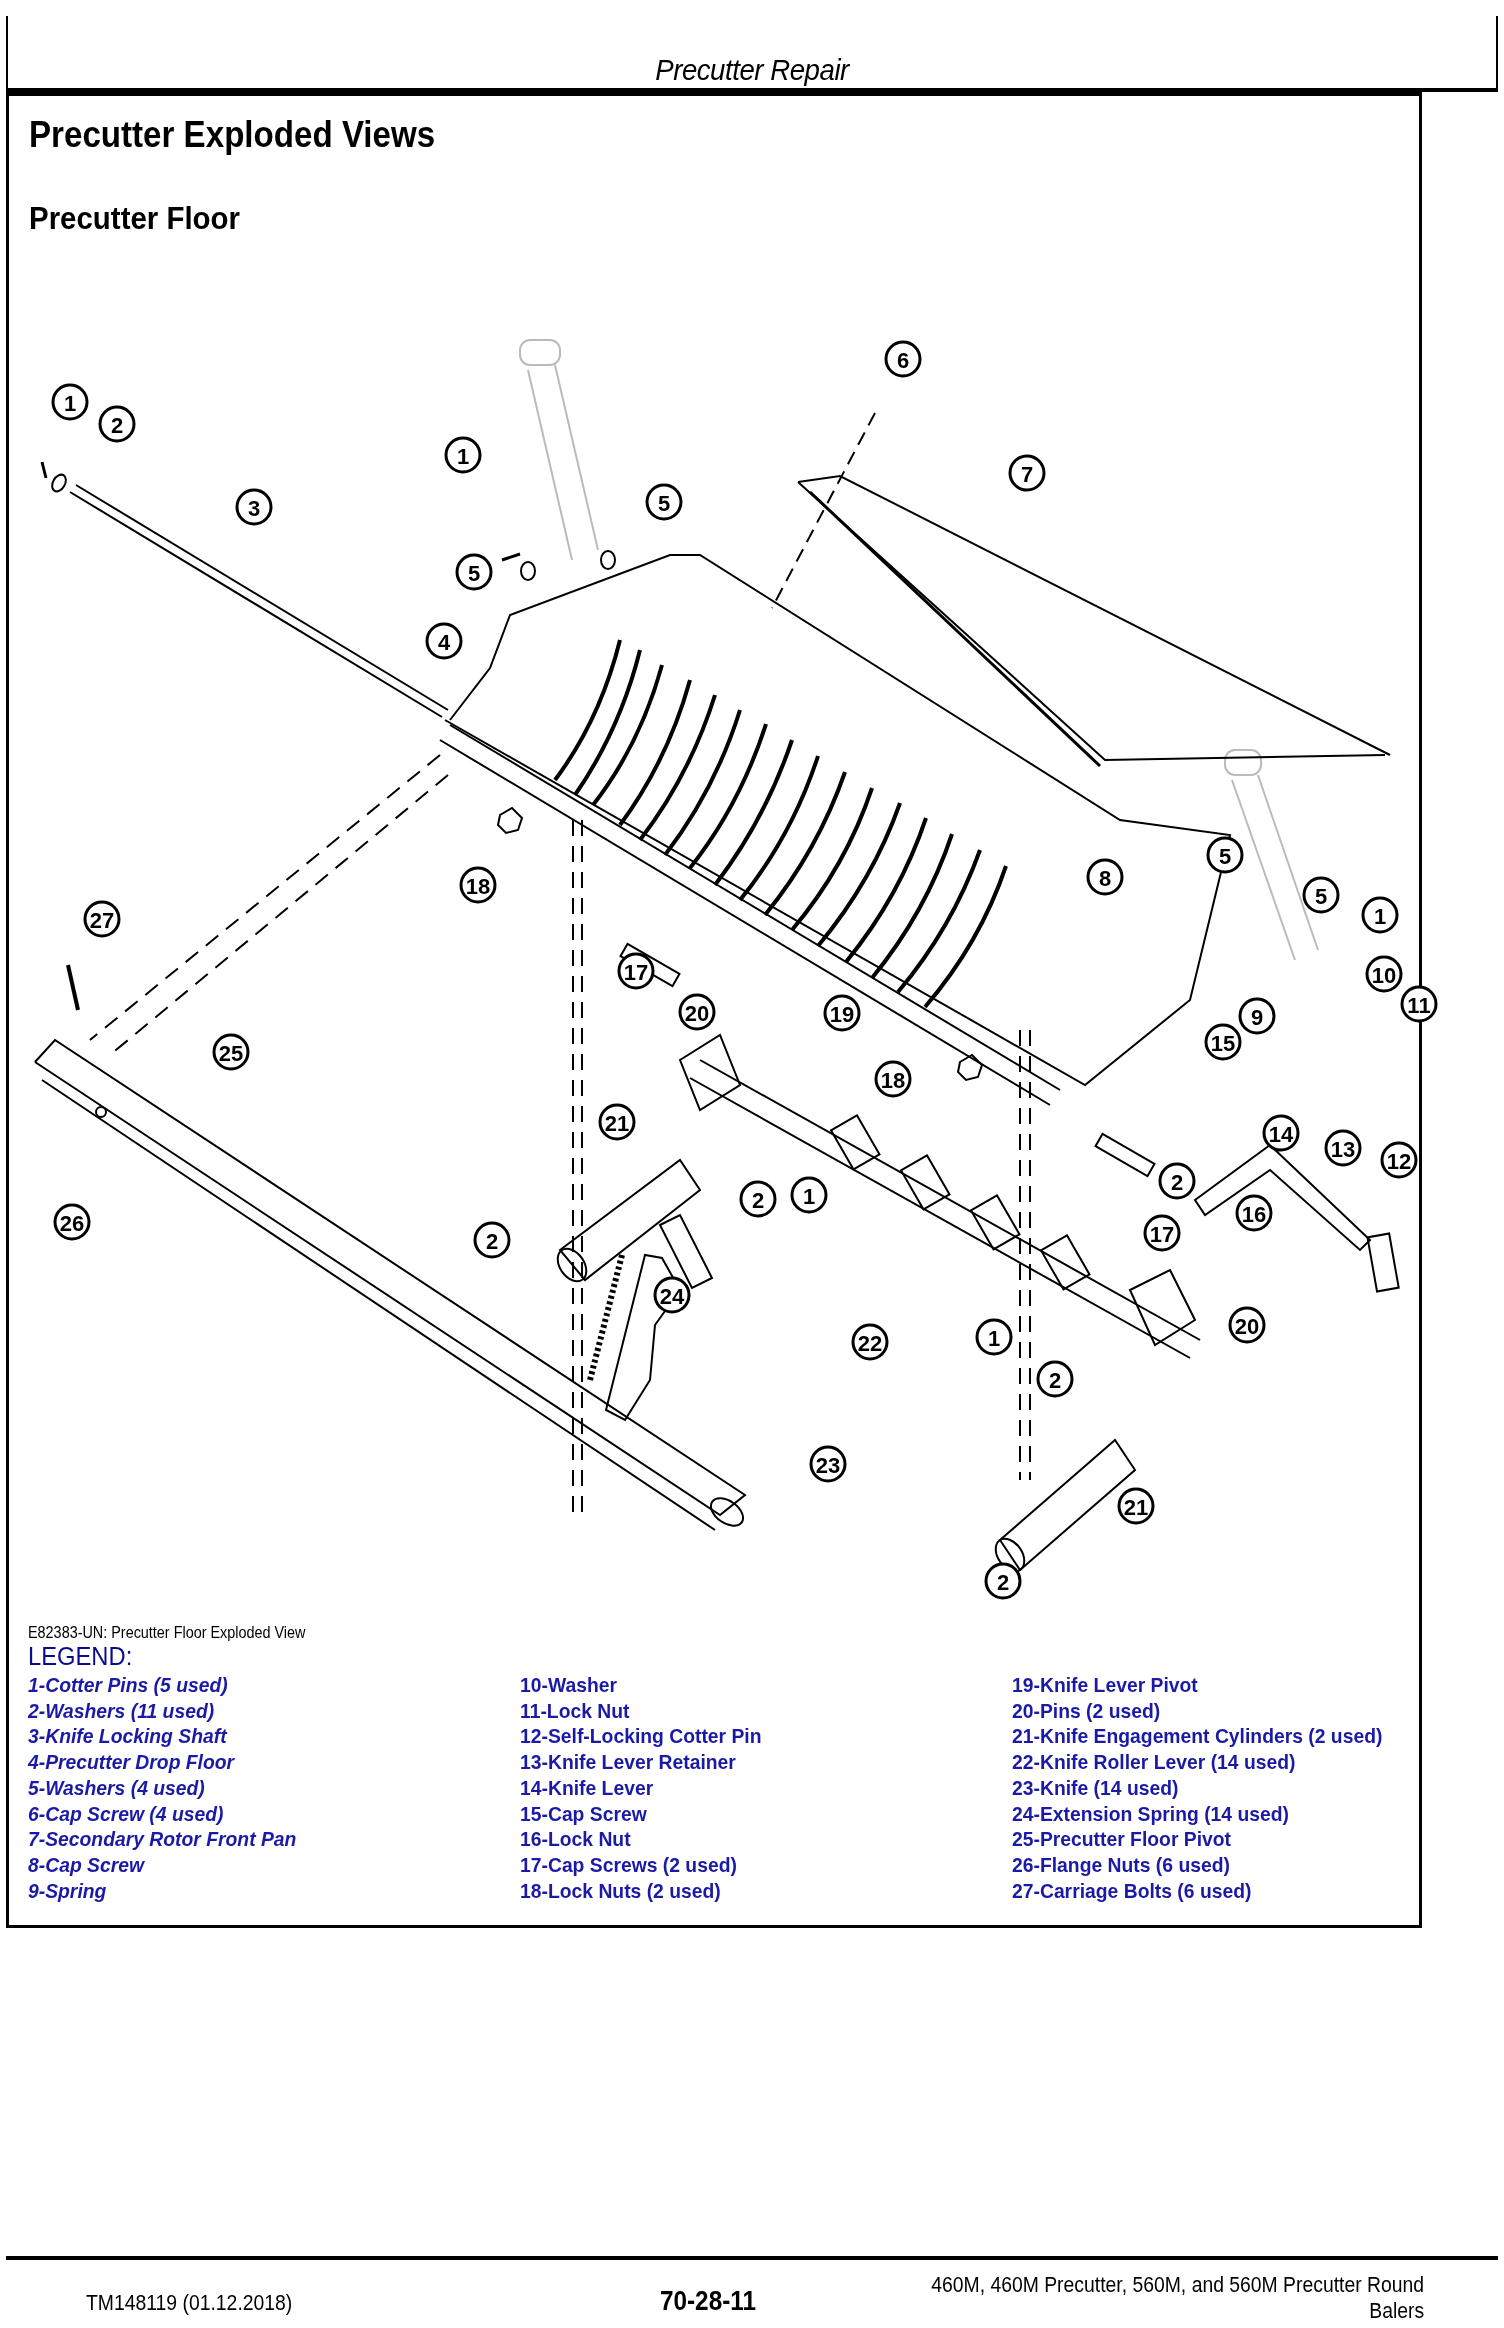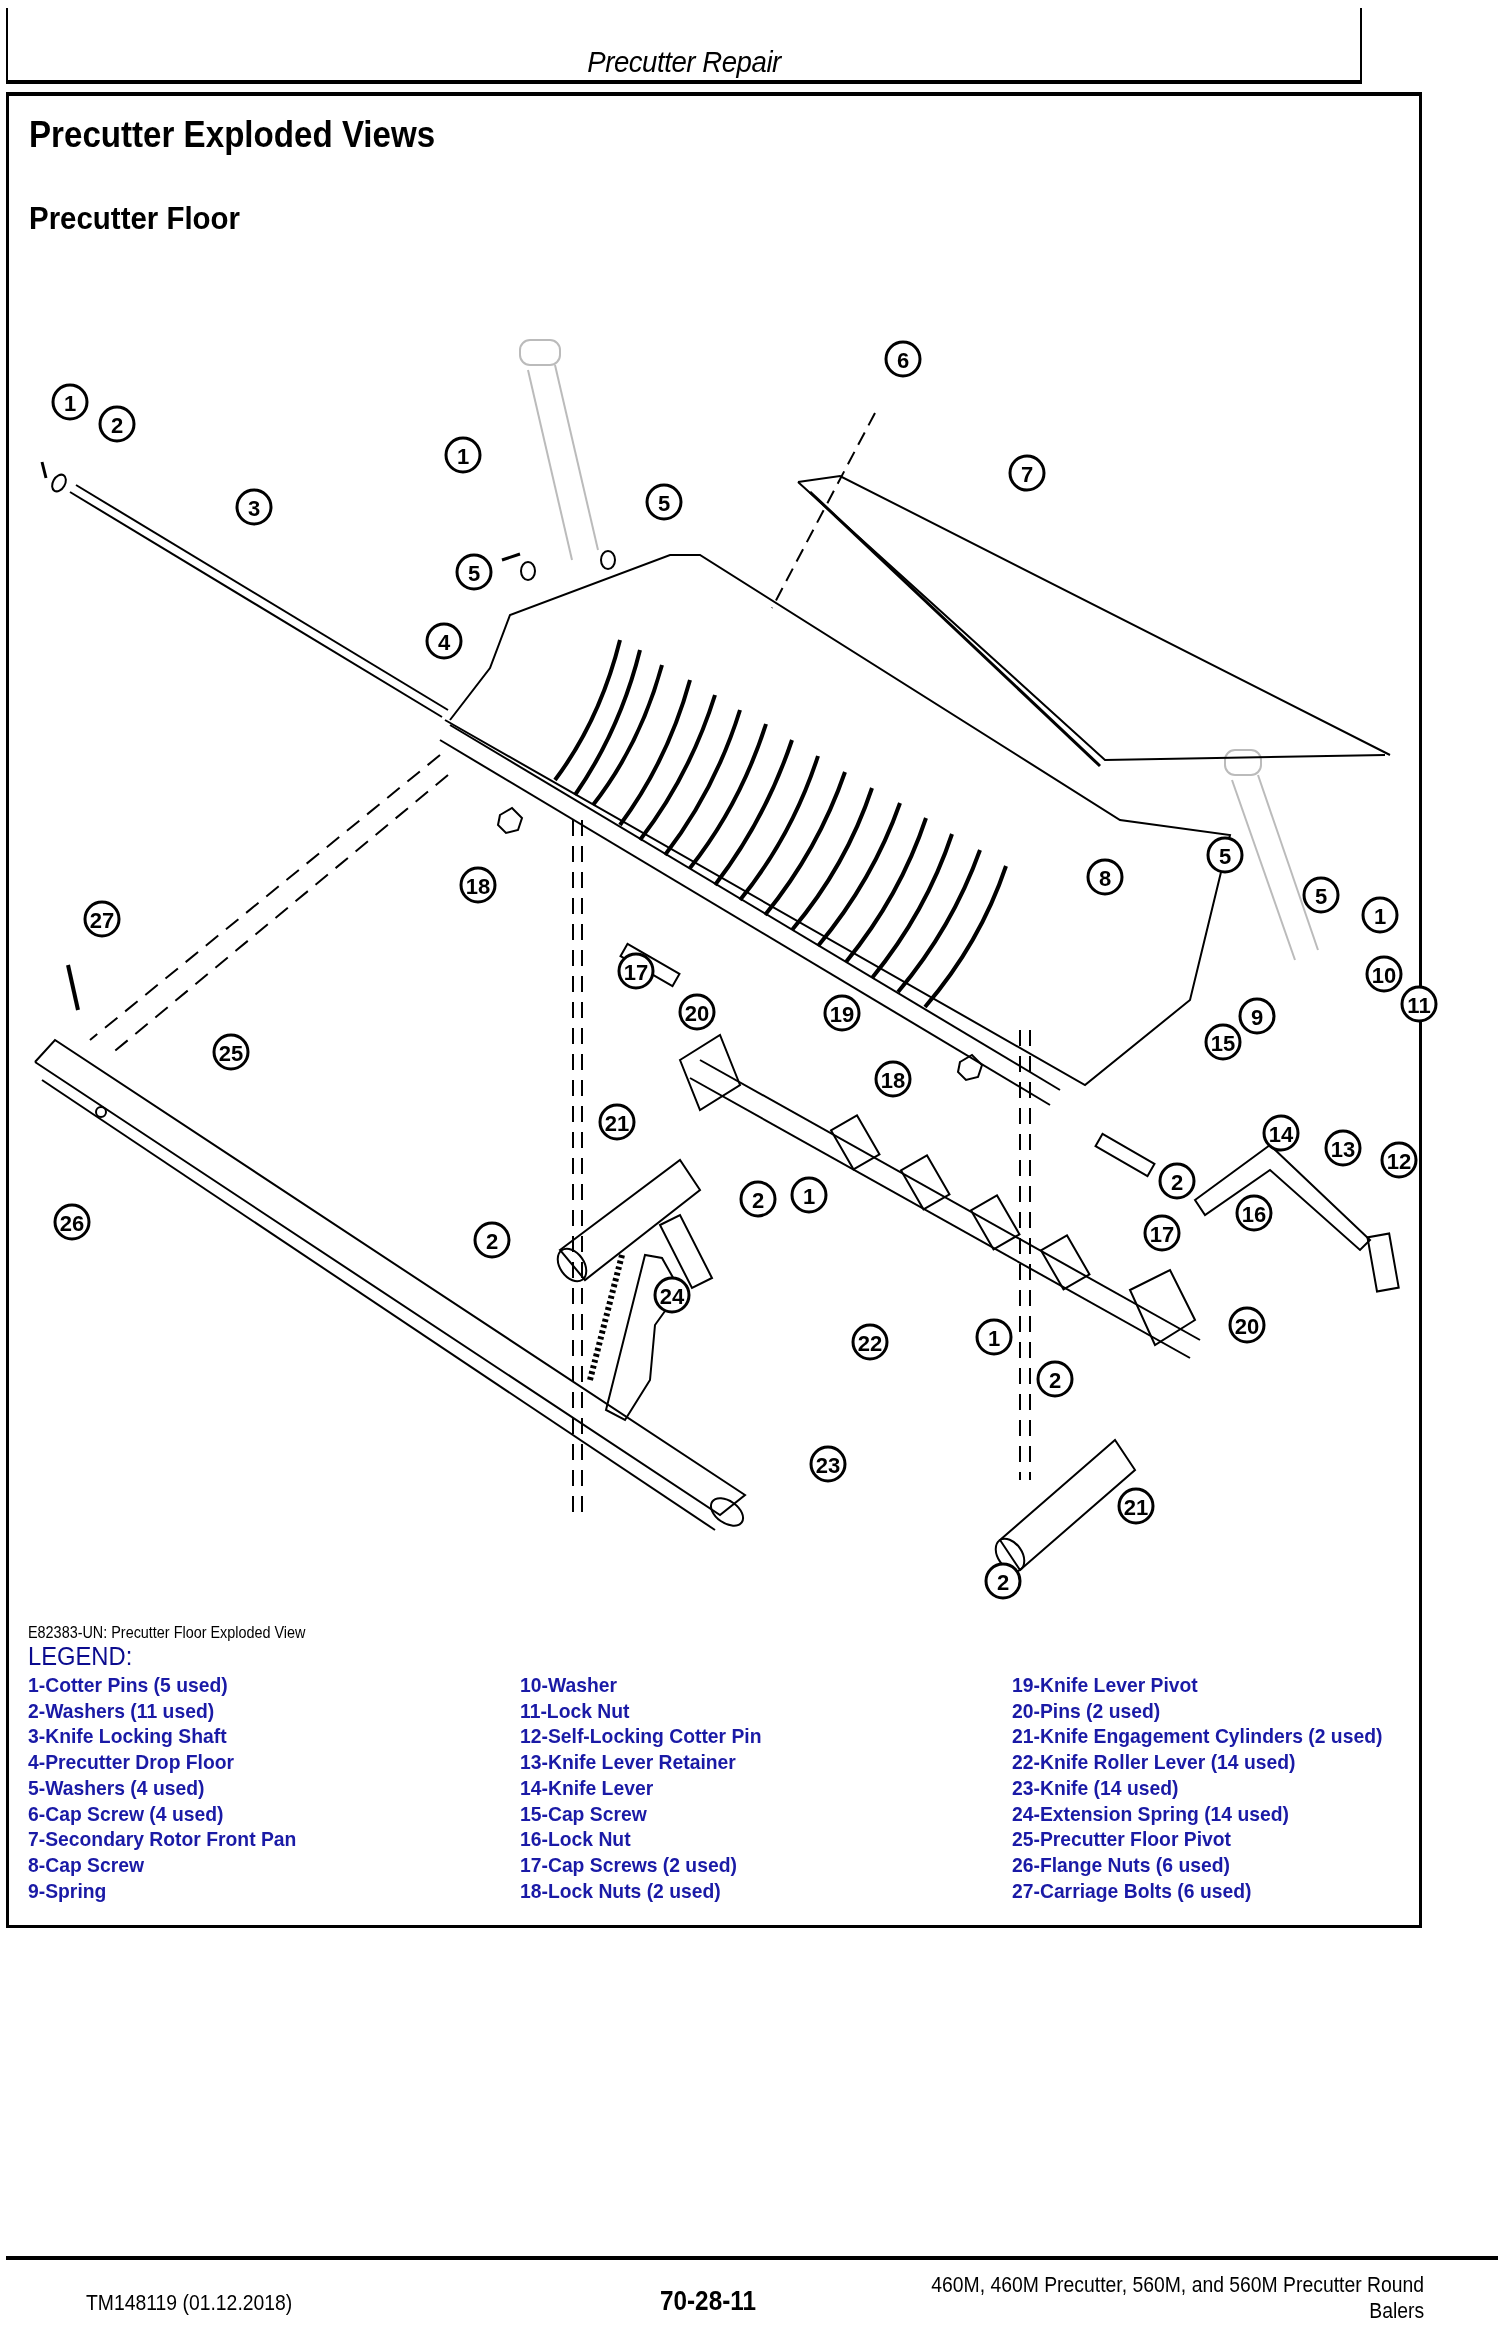--- a/index.html
+++ b/index.html
@@ -1,33 +1,33 @@
 <!DOCTYPE html>
 <html><head>
 <meta charset="utf-8">
 <style>
   html, body { margin:0; padding:0; background:#fff; }
   body { width:1504px; height:2328px; position:relative; overflow:hidden;
          font-family:"Liberation Sans", sans-serif; color:#000; }
-  .header-box { position:absolute; left:6px; top:8px; width:1356px; height:76px;
+  .header-box { position:absolute; left:6px; top:16px; width:1492px; height:76px;
                 border-left:2px solid #000; border-right:2px solid #000; border-bottom:4px solid #000; box-sizing:border-box; }
   .header-title { position:absolute; left:0; right:0; top:37px; text-align:center;
                   font-style:italic; font-size:30px; letter-spacing:-0.5px; transform:scaleX(0.92); }
   .main-box { position:absolute; left:6px; top:92px; width:1416px; height:1836px;
               border:3px solid #000; border-top-width:4px; box-sizing:border-box; }
   .h1 { position:absolute; left:20px; top:18px; font-size:36px; font-weight:bold; transform-origin:left top; transform:scaleX(0.92); }
   .h2 { position:absolute; left:20px; top:104px; font-size:32px; font-weight:bold; transform-origin:left top; transform:scaleX(0.92); }
   .diagram { position:absolute; left:0; top:0; width:1504px; height:2328px; pointer-events:none; }
   .callout circle { fill:#fff; stroke:#000; stroke-width:3; }
   .callout text { font-family:"Liberation Sans", sans-serif; font-weight:bold; font-size:22px; text-anchor:middle; dominant-baseline:central; }
   .caption { position:absolute; left:28px; top:1624px; font-size:16px; color:#000; transform-origin:left top; transform:scaleX(0.9); }
   .legend-title { position:absolute; left:28px; top:1642px; font-size:25px; color:#0b0b8e; transform-origin:left top; transform:scaleX(0.95); }
   .legend-col { position:absolute; top:1672px; }
   .legend-col div { font-size:21px; font-weight:bold; color:#1a1aa6; line-height:25.7px; white-space:nowrap; transform-origin:left top; transform:scaleX(0.92); }
-  .col1 { left:28px; } .col2 { left:520px; } .col3 { left:1012px; }
+  .col1 { left:28px;font-style:italic; } .col2 { left:520px; } .col3 { left:1012px; }
   .footer-rule { position:absolute; left:6px; top:2256px; width:1492px; height:4px; background:#000; }
   .foot-left { position:absolute; left:86px; top:2290px; font-size:22px; transform-origin:left top; transform:scaleX(0.88); }
   .foot-center { position:absolute; left:660px; top:2286px; font-size:27px; font-weight:bold; transform-origin:left top; transform:scaleX(0.9); }
   .foot-right { position:absolute; right:80px; top:2272px; font-size:22px; text-align:right; line-height:26px; transform-origin:right top; transform:scaleX(0.88); }
 </style>
 </head>
 <body>
 
 <div class="header-box">
   <div class="header-title">Precutter Repair</div>

